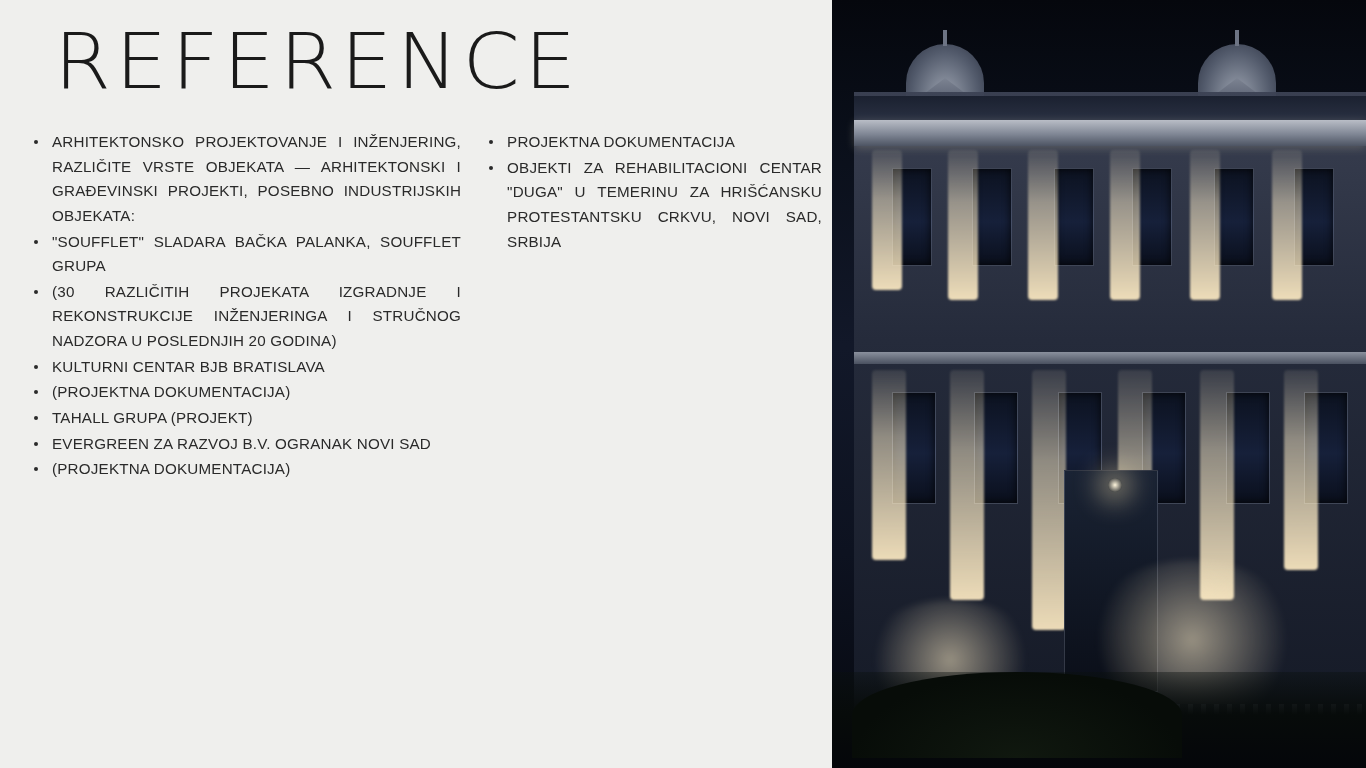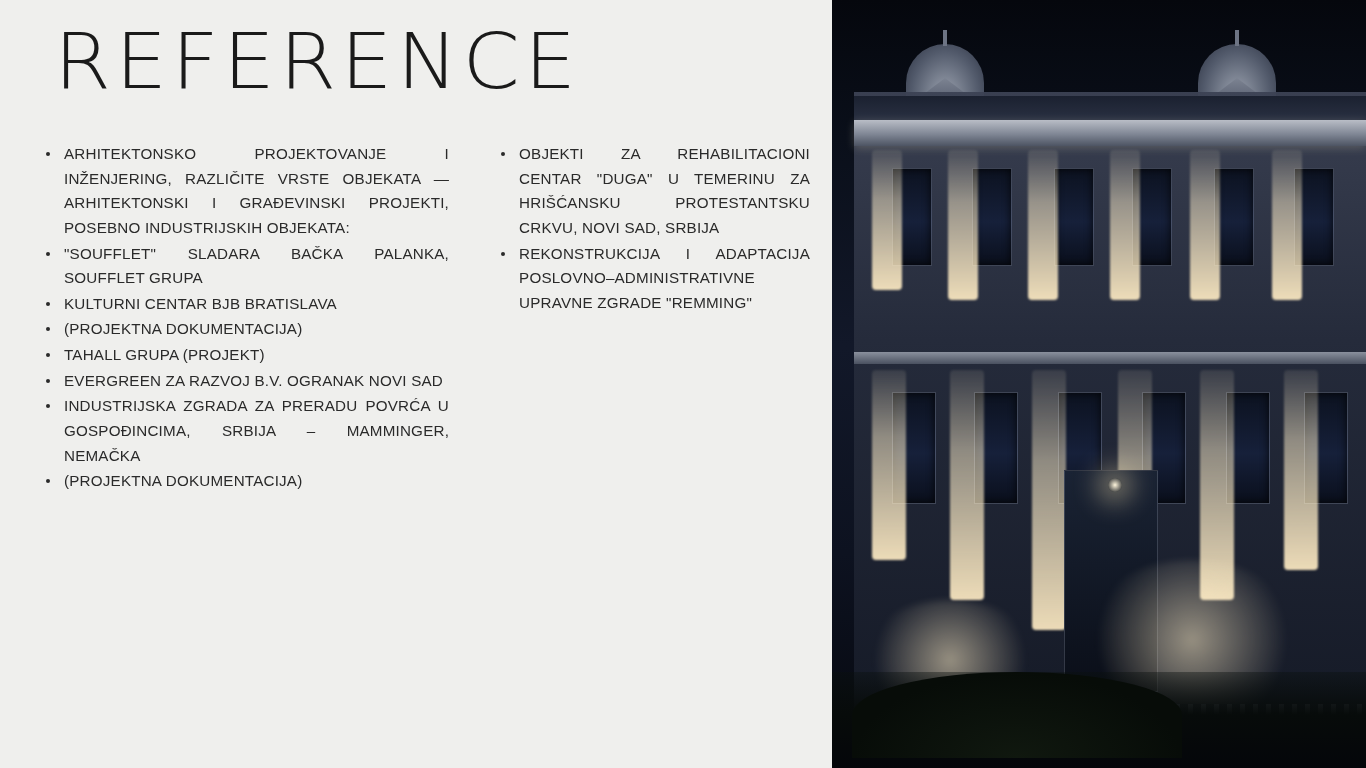--- a/index.html
+++ b/index.html
@@ -50,21 +50,21 @@
     gap: 16px;
   }
   .col {
     width: 448px;
   }
   .col.right {
     width: 352px;
   }
   ul.bullets {
     list-style: none;
-    margin: 12px;
+    margin: 0;
     padding: 0;
   }
   ul.bullets li {
     position: relative;
     padding-left: 30px;
     margin-bottom: 1px;
     font-size: 15.2px;
     line-height: 1.62;
     color: #2a2a2a;
     text-align: justify;
@@ -246,47 +246,47 @@
 
       <div class="col left">
         <ul class="bullets">
           <li>
               <span class="just">ARHITEKTONSKO PROJEKTOVANJE I INŽENJERING, RAZLIČITE VRSTE OBJEKATA — ARHITEKTONSKI I GRAĐEVINSKI PROJEKTI, POSEBNO INDUSTRIJSKIH OBJEKATA:</span>
             </li>
           <li>
               <span class="just">"SOUFFLET" SLADARA BAČKA PALANKA, SOUFFLET GRUPA</span>
             </li>
           <li>
+              <span class="just">(30 RAZLIČITIH PROJEKATA IZGRADNJE I REKONSTRUKCIJE INŽENJERINGA I STRUČNOG NADZORA U POSLEDNJIH 20 GODINA)</span>
+            </li>
+          <li>
               <span class="just">KULTURNI CENTAR BJB BRATISLAVA</span>
             </li>
           <li>
               <span class="just"> (PROJEKTNA DOKUMENTACIJA)</span>
             </li>
           <li>
               <span class="just">TAHALL GRUPA (PROJEKT)</span>
             </li>
           <li>
               <span class="just">EVERGREEN ZA RAZVOJ B.V. OGRANAK NOVI SAD</span>
-            </li>
-          <li>
-              <span class="just">INDUSTRIJSKA ZGRADA ZA PRERADU POVRĆA U GOSPOĐINCIMA, SRBIJA – MAMMINGER, NEMAČKA</span>
             </li>
           <li>
               <span class="just"> (PROJEKTNA DOKUMENTACIJA)</span>
             </li>
         </ul>
       </div>
 
       <div class="col right">
         <ul class="bullets">
           <li>
+              <span class="just"> PROJEKTNA DOKUMENTACIJA</span>
+            </li>
+          <li>
               <span class="just">OBJEKTI ZA REHABILITACIONI CENTAR "DUGA" U TEMERINU ZA HRIŠĆANSKU PROTESTANTSKU CRKVU, NOVI SAD, SRBIJA</span>
-            </li>
-          <li>
-              <span class="just">REKONSTRUKCIJA I ADAPTACIJA POSLOVNO–ADMINISTRATIVNE UPRAVNE ZGRADE "REMMING"</span>
             </li>
         </ul>
       </div>
 
     </div>
   </div>
 
   <div class="photo">
     <div class="sky"></div>
 

